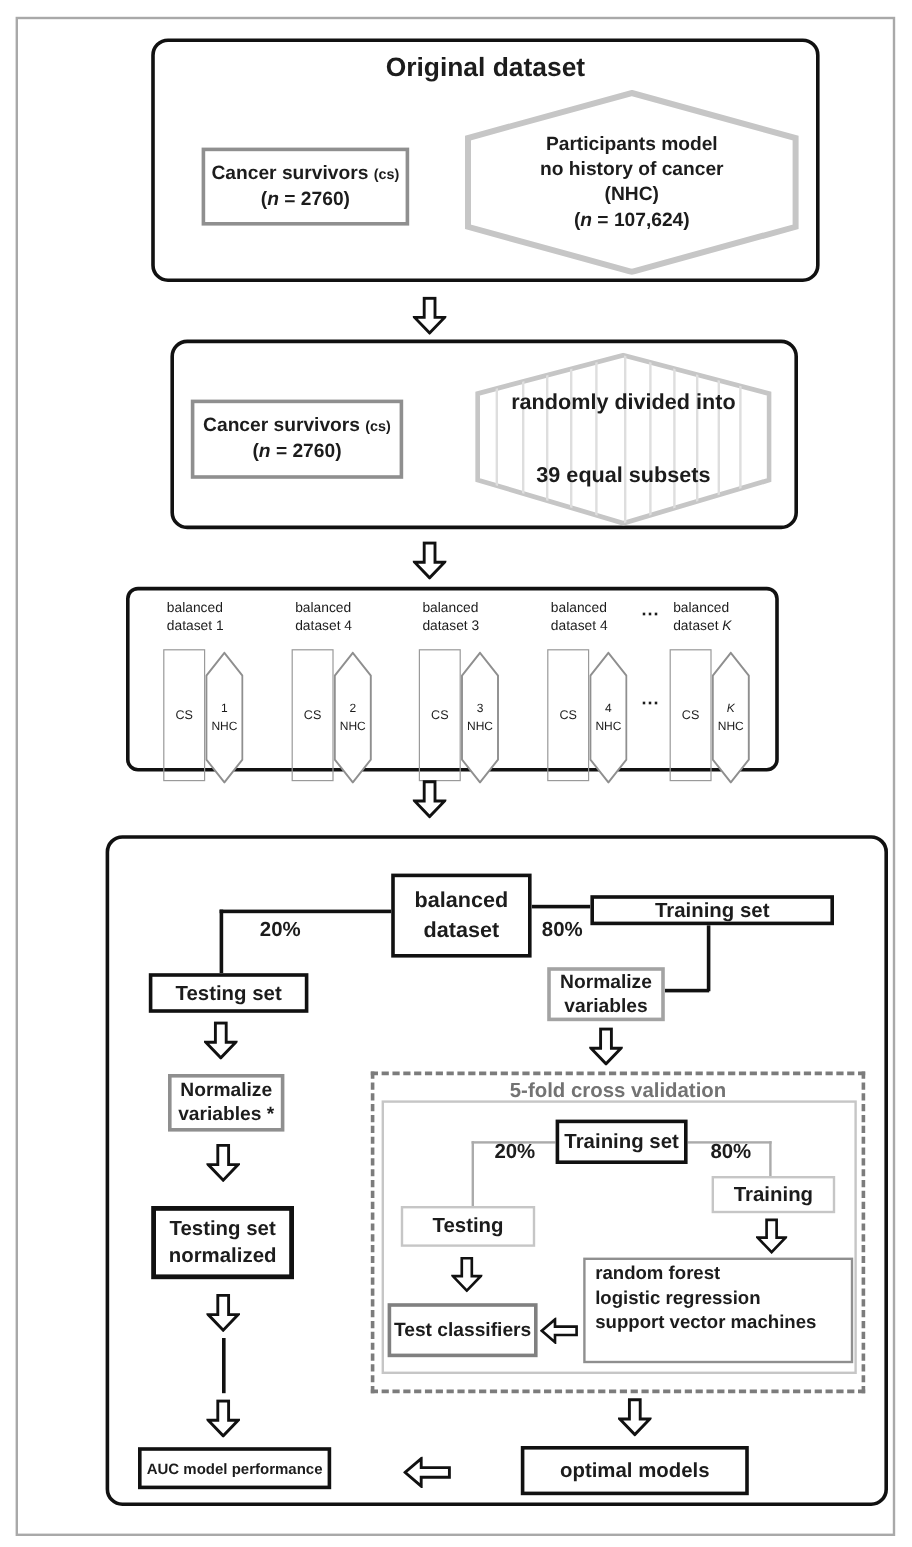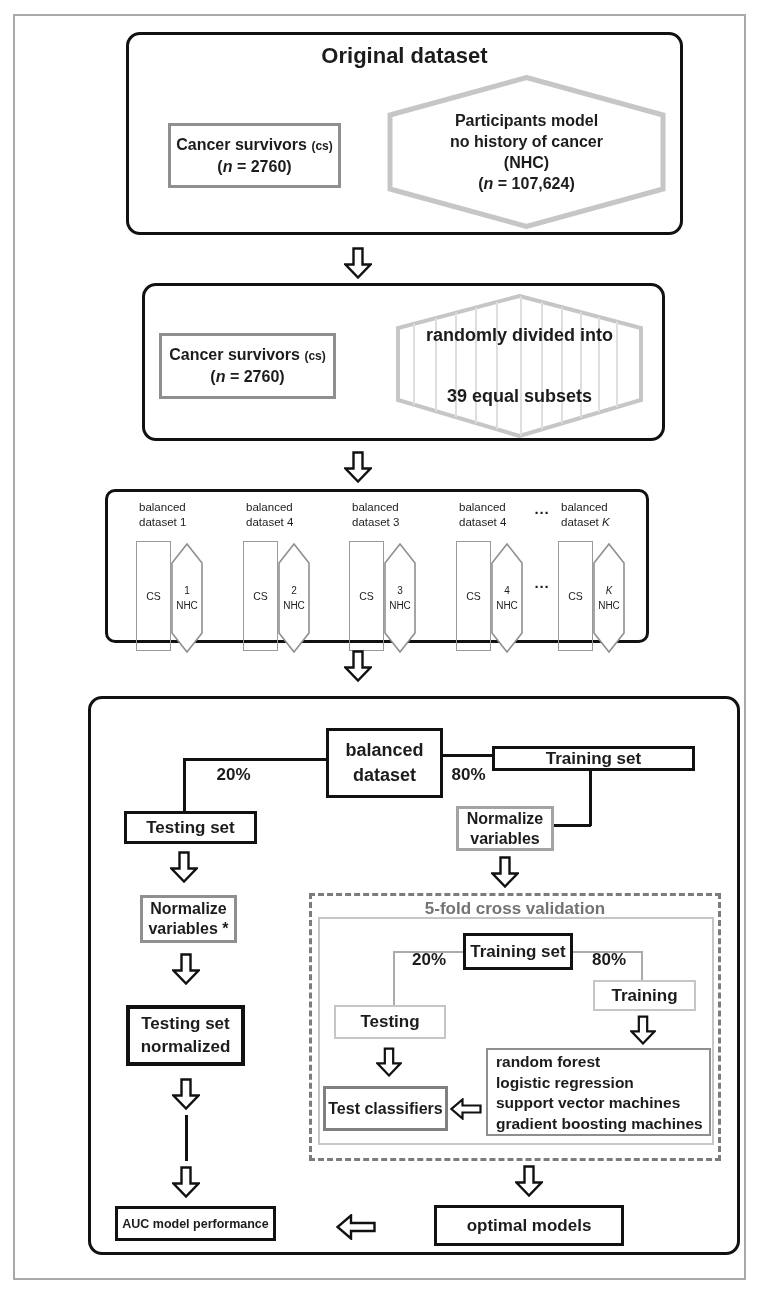--- a/index.html
+++ b/index.html
@@ -293,21 +293,20 @@
       <path d="M9.5 1.5 H18.5 V17.5 H26.5 L14 30.5 L1.5 17.5 H9.5 Z" fill="#fff" stroke="#111" stroke-width="2.4"></path>
     </svg>
     <svg class="abs" style="left:285px; top:348px;" width="26" height="30" viewBox="0 0 28 32">
       <path d="M9.5 1.5 H18.5 V17.5 H26.5 L14 30.5 L1.5 17.5 H9.5 Z" fill="#fff" stroke="#111" stroke-width="2.4"></path>
     </svg>
 
     <div class="abs" style="left:395px; top:349px; width:225px; height:88px; border:2.5px solid #8f8f8f; background:#fff; padding:2px 0 0 8px; font-size:15.5px; font-weight:bold; line-height:20.5px; white-space:nowrap;">
       <div>random forest</div>
       <div>logistic regression</div>
       <div>support vector machines</div>
-      <div>gradient boosting machines</div>
     </div>
 
     <div class="box ctext b" style="left:232px; top:387px; width:125px; height:45px; border:3px solid #808080; font-size:16px;">
       <div>Test classifiers</div>
     </div>
 
     <svg class="abs" style="left:359px; top:399px;" width="32" height="22" viewBox="0 0 32 22">
       <path d="M30.5 7.5 H12.5 V1.5 L1.5 11 L12.5 20.5 V14.5 H30.5 Z" fill="#fff" stroke="#111" stroke-width="2.2"></path>
     </svg>
 

